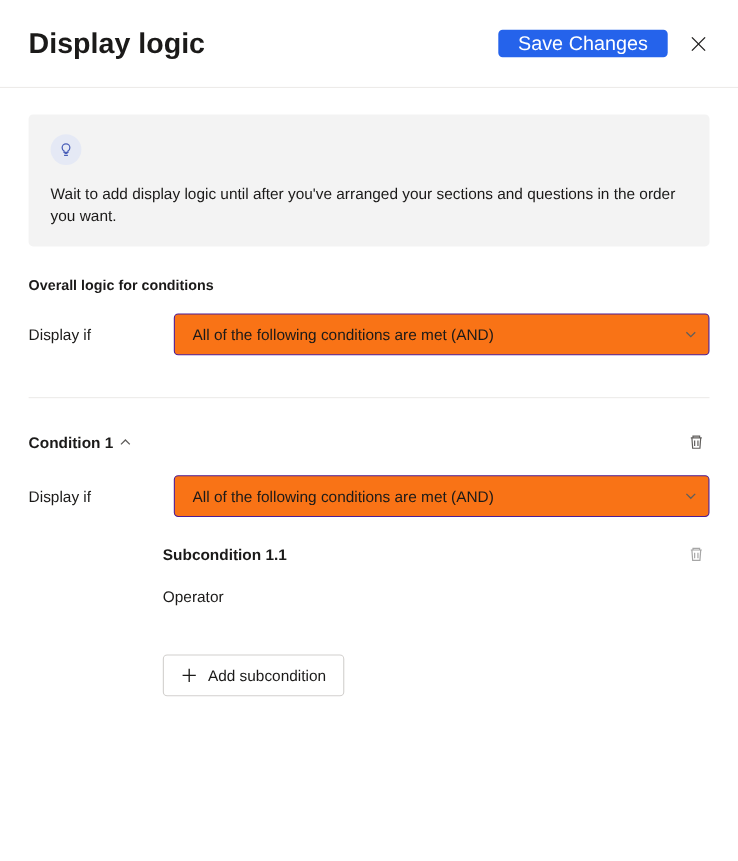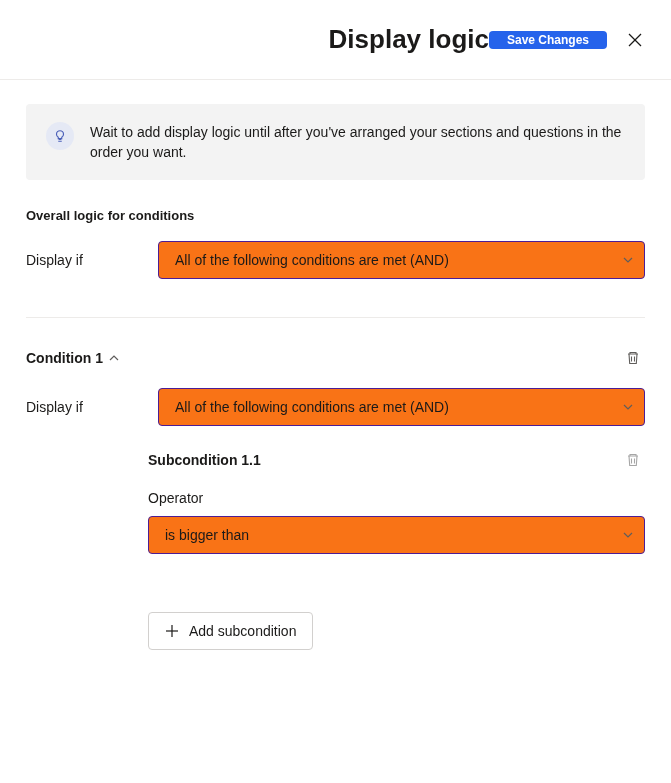--- a/index.html
+++ b/index.html
@@ -10,41 +10,41 @@
     body {
       font-family: 'Segoe UI', -apple-system, BlinkMacSystemFont, sans-serif;
       background: #ffffff;
       width: 671px;
       height: 783px;
       color: #1b1a19;
     }
     .header {
       display: flex;
       align-items: center;
-      justify-content: flex-end;
+      justify-content: space-between;
       padding: 24px 24px 24px 26px;
       border-bottom: 1px solid #edebe9;
     }
     .header-title {
       font-size: 26px;
       font-weight: 600;
       color: #1b1a19;
     }
     .header-actions {
       display: flex;
       align-items: center;
       gap: 16px;
     }
     .btn-primary {
       background: #2563eb;
       color: #ffffff;
       border: none;
       padding: 2px 18px;
-      font-size: 12px;
-      font-weight: 700;
+      font-size: 18px;
+      font-weight: 400;
       border-radius: 4px;
       cursor: pointer;
     }
     .close-btn {
       background: none;
       border: none;
       cursor: pointer;
       padding: 4px;
       display: flex;
       align-items: center;
@@ -58,20 +58,21 @@
       padding: 24px 26px;
     }
     .info-banner {
       background: #f3f3f3;
       border-radius: 4px;
       padding: 18px 20px;
       display: flex;
       gap: 16px;
       align-items: flex-start;
       margin-bottom: 28px;
+      flex-direction: column;
     }
     .info-icon-wrap {
       width: 28px;
       height: 28px;
       border-radius: 50%;
       background: #e5e9f5;
       display: flex;
       align-items: center;
       justify-content: center;
       flex-shrink: 0;
@@ -209,21 +210,21 @@
       display: inline-flex;
       align-items: center;
       gap: 10px;
       padding: 10px 16px;
       border: 1px solid #d2d0ce;
       border-radius: 4px;
       background: #ffffff;
       font-size: 14px;
       color: #1b1a19;
       cursor: pointer;
-      margin-top: 40px;
+      margin-top: 17px;
     }
     .chevron-svg {
       width: 10px;
       height: 10px;
     }
   </style>
 </head>
 <body>
 
 <div class="header">
@@ -303,30 +304,20 @@
         <svg width="16" height="16" viewBox="0 0 16 16" fill="none" stroke="#a6a6a6" stroke-width="1.1">
           <path d="M3 4h10M5 4V2.5h6V4M4 4l.7 9.5h6.6L12 4M6.5 6.5v5M9.5 6.5v5"></path>
         </svg>
       </button>
     </div>
 
 
     <div class="two-col">
       <div class="field-group">
         <label class="field-label">Operator</label>
-        <div class="select-field">
-          <div class="select-box">
-            <span class="select-text">is bigger than</span>
-            <span class="chevron">
-              <svg class="chevron-svg" viewBox="0 0 10 10" fill="none" stroke="#605e5c" stroke-width="1.2">
-                  <polyline points="1,3 5,7 9,3"></polyline>
-                </svg>
-            </span>
-          </div>
-        </div>
       </div>
     </div>
 
     <button class="btn-secondary">
       <svg width="14" height="14" viewBox="0 0 14 14" fill="none" stroke="#1b1a19" stroke-width="1.2">
         <line x1="7" y1="1" x2="7" y2="13"></line>
         <line x1="1" y1="7" x2="13" y2="7"></line>
       </svg>
       <span>Add subcondition</span>
     </button>

